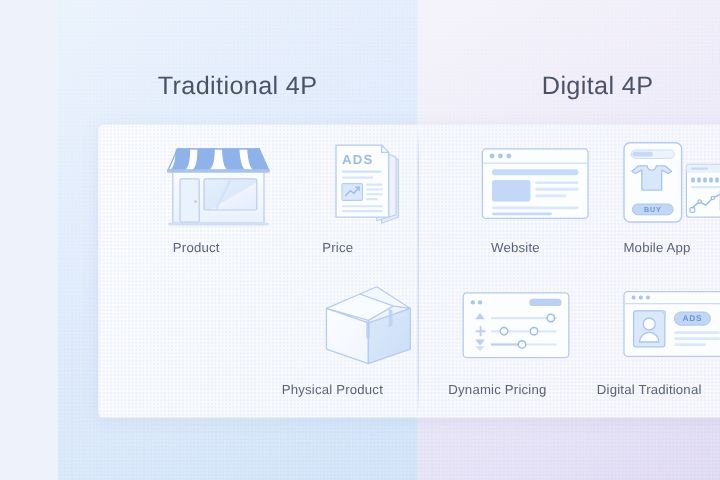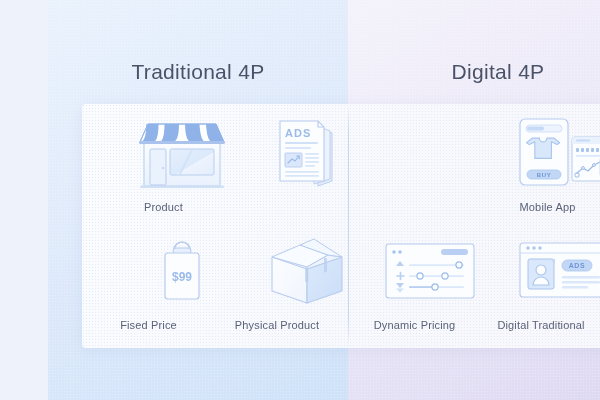--- a/index.html
+++ b/index.html
@@ -214,35 +214,23 @@
 
             <rect x="37" y="38" width="14" height="1.8" rx=".9" fill="#d9e6fa"></rect>
             <rect x="37" y="42" width="14" height="1.8" rx=".9" fill="#d9e6fa"></rect>
             <rect x="37" y="46" width="14" height="1.8" rx=".9" fill="#d9e6fa"></rect>
             <rect x="37" y="50" width="10" height="1.8" rx=".9" fill="#d9e6fa"></rect>
 
             <rect x="17" y="56" width="34" height="1.8" rx=".9" fill="#d9e6fa"></rect>
             <rect x="17" y="60" width="34" height="1.8" rx=".9" fill="#d9e6fa"></rect>
           </svg>
         </div>
-      </div>
-
-      <div class="cell c2">
-        <div class="icon-wrap">
-          <svg width="66" height="74" viewBox="0 0 66 74">
-
-            <path d="M25 16 a8 8 0 0 1 16 0 v5" fill="none" stroke="#b7cbee" stroke-width="1.6"></path>
-            <rect x="24" y="14" width="18" height="6" rx="3" fill="#e7effc" stroke="#b7cbee" stroke-width="1"></rect>
-
-            <rect x="16" y="19" width="34" height="46" rx="3" fill="#fbfdff" stroke="#b7cbee" stroke-width="1.2"></rect>
-            <text x="33" y="47" text-anchor="middle" font-family="'Liberation Sans',sans-serif" font-size="12" font-weight="600" fill="#9cbbe9">$99</text>
-          </svg>
-        </div>
-        <div class="cell-label">Fised Price</div>
-      </div>
+        <div class="cell-label">Price</div>
+      </div>
+
 
       <div class="cell c3 wide" style="left:120px">
         <div class="icon-wrap">
           <svg width="90" height="76" viewBox="0 0 90 76">
             <defs>
               <linearGradient id="boxL" x1="0" y1="0" x2="1" y2="1">
                 <stop offset="0%" stop-color="#fcfdff"></stop>
                 <stop offset="100%" stop-color="#f0f5fd"></stop>
               </linearGradient>
               <linearGradient id="boxR" x1="0" y1="0" x2="1" y2="1">
@@ -263,20 +251,43 @@
             <rect x="43.2" y="35" width="3" height="14" fill="#b9cfef" opacity=".85"></rect>
             <path d="M62 24.5 l3 1 v13 l-3 1.2 Z" fill="#b9cfef" opacity=".8"></path>
           </svg>
         </div>
         <div class="cell-label">Physical Product</div>
       </div>
     </div>
 
     <div class="half right">
 
+      <div class="cell c0">
+        <div class="icon-wrap">
+          <svg width="100" height="70" viewBox="0 0 100 70">
+            <rect x="6" y="6" width="88" height="58" rx="3" fill="#fbfdff" stroke="#b7cbee" stroke-width="1.1"></rect>
+            <path d="M6 18 H94" stroke="#cdddf6" stroke-width="1"></path>
+            <circle cx="14" cy="12" r="2" fill="#aac6ee"></circle>
+            <circle cx="21" cy="12" r="2" fill="#aac6ee"></circle>
+            <circle cx="28" cy="12" r="2" fill="#aac6ee"></circle>
+
+            <rect x="14" y="23" width="72" height="5" rx="2.5" fill="#c6daf7"></rect>
+
+            <rect x="14" y="32" width="32" height="18" rx="2" fill="#c3d8f6"></rect>
+
+            <rect x="50" y="33" width="36" height="2.4" rx="1.2" fill="#dbe7fa"></rect>
+            <rect x="50" y="38.5" width="36" height="2.4" rx="1.2" fill="#dbe7fa"></rect>
+            <rect x="50" y="44" width="26" height="2.4" rx="1.2" fill="#dbe7fa"></rect>
+
+            <rect x="14" y="54" width="72" height="2.4" rx="1.2" fill="#dbe7fa"></rect>
+            <rect x="14" y="59" width="50" height="2.4" rx="1.2" fill="#c6daf7"></rect>
+          </svg>
+        </div>
+        <div class="cell-label">Website</div>
+      </div>
 
       <div class="cell c1">
         <div class="icon-wrap">
           <svg width="102" height="76" viewBox="0 0 102 76">
 
             <rect x="8" y="4" width="48" height="66" rx="5" fill="#fbfdff" stroke="#b7cbee" stroke-width="1.2"></rect>
             <rect x="14" y="10" width="36" height="7" rx="3.5" fill="#eef4fd" stroke="#cbdcf6" stroke-width=".8"></rect>
             <rect x="15" y="11.5" width="17" height="4" rx="2" fill="#c6daf7"></rect>
 
             <path d="M25 27 l-6 3 -3 -2 6 -5 h8 a4 4 0 0 0 8 0 h8 l6 5 -3 2 -6 -3 v18 H25 Z" transform="translate(-2,2) scale(0.92) translate(2,0)" fill="#d9e7fa" stroke="#a9c5ed" stroke-width="1.2" stroke-linejoin="round"></path>

